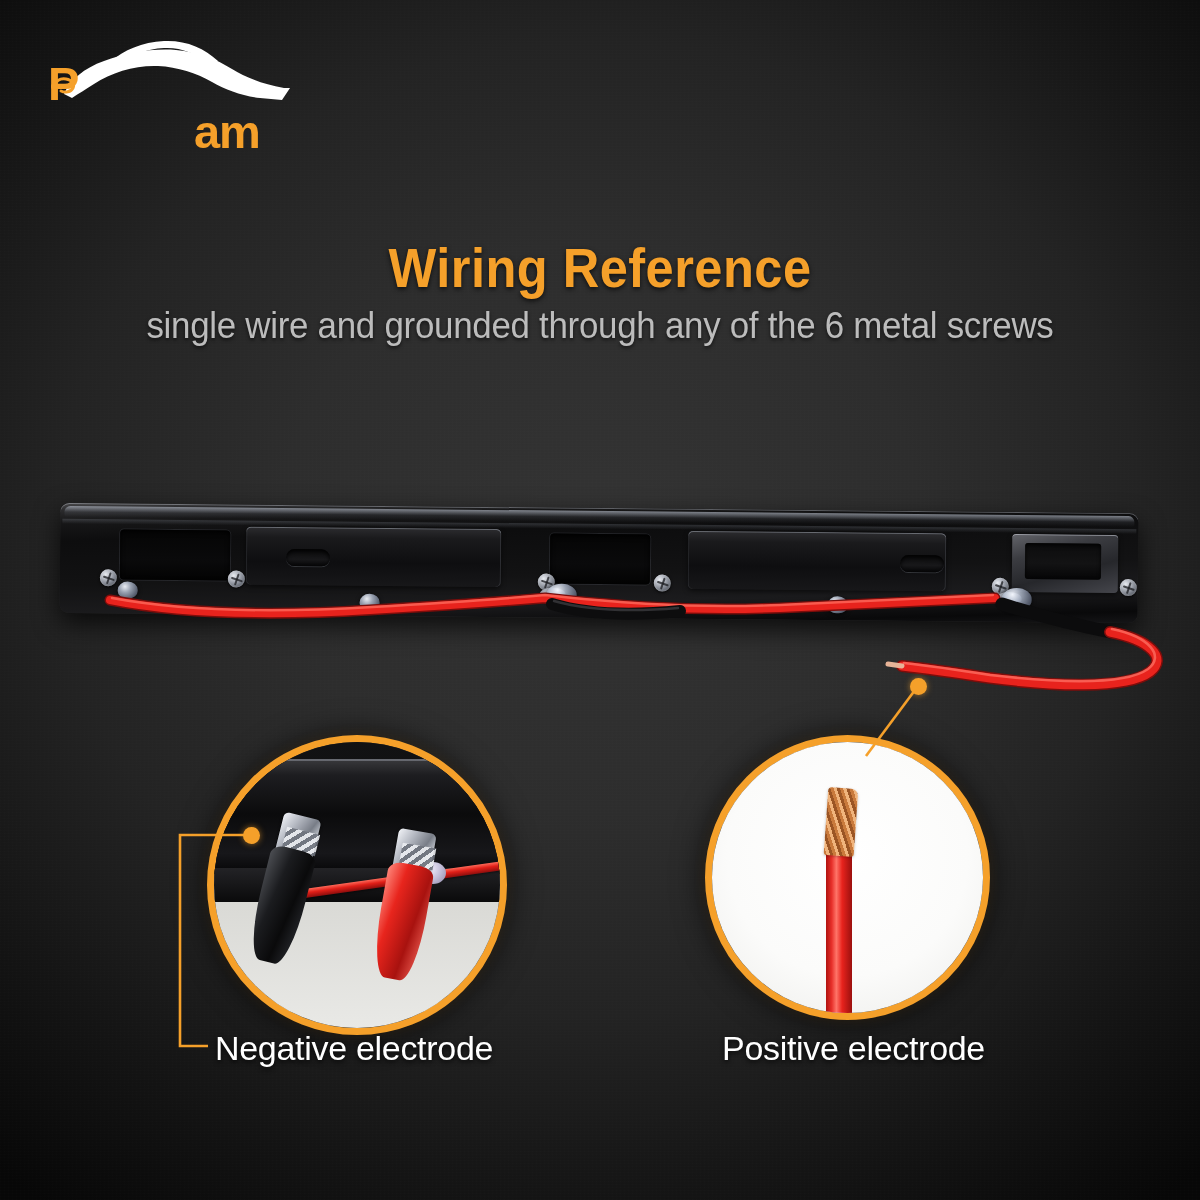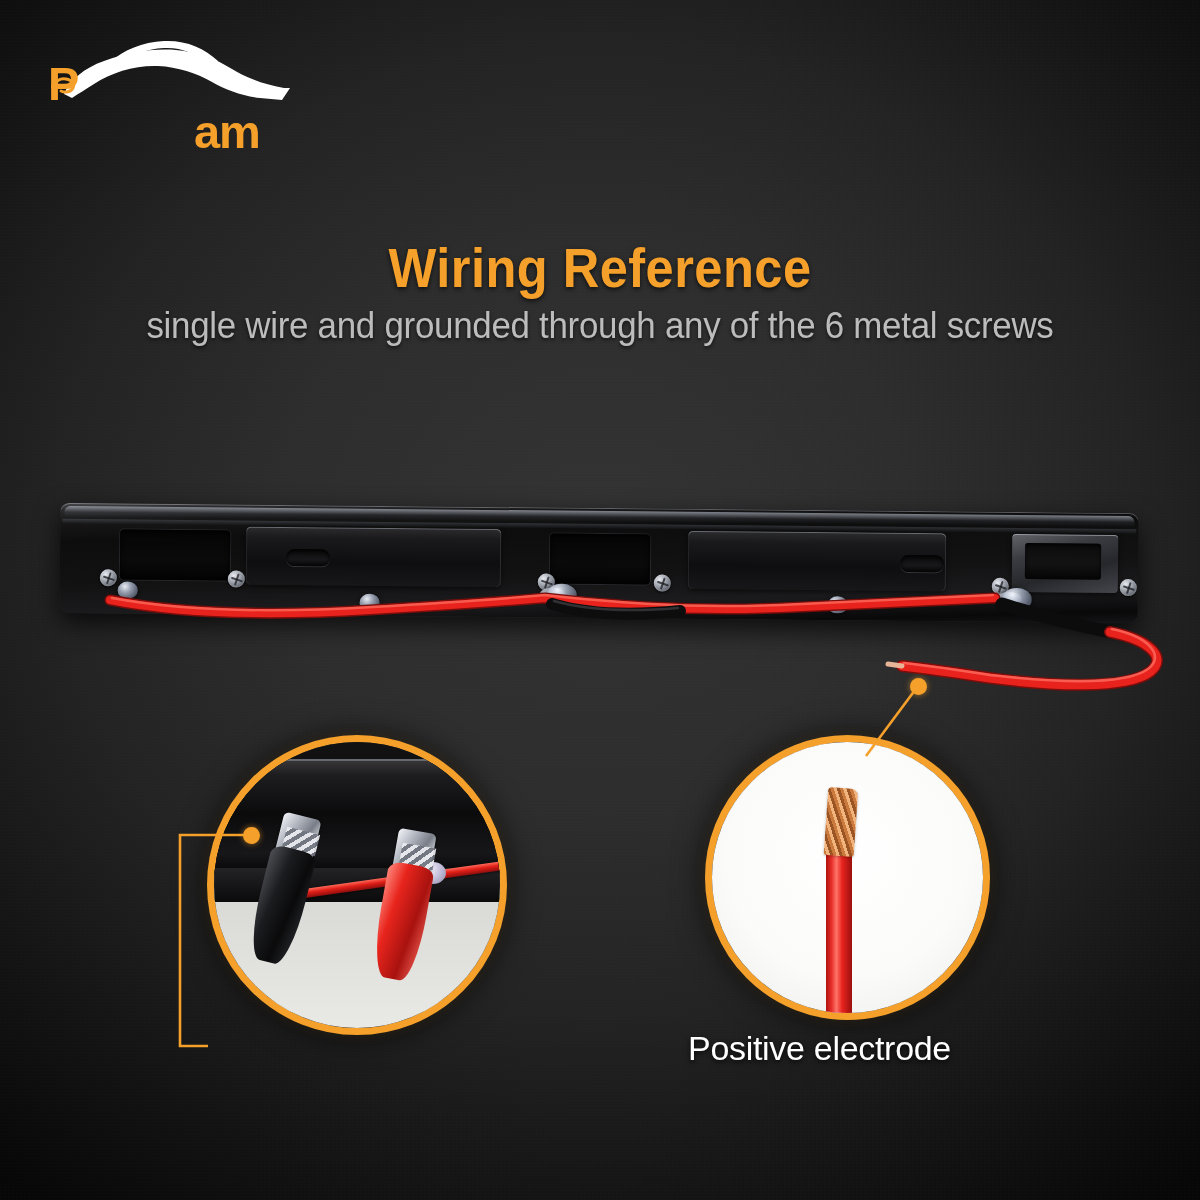--- a/index.html
+++ b/index.html
@@ -214,21 +214,21 @@
   
   .elabel{
     position:absolute;
     font-family:"Liberation Sans", sans-serif;
     font-size:34px; font-weight:400; color:#FFFFFF;
     letter-spacing:-.3px;
     white-space:nowrap;
     text-shadow:0 2px 5px rgba(0,0,0,.8);
   }
   #label-neg{ left:215px; top:1029px; }
-  #label-pos{ left:688px; top:1029px; }
+  #label-pos{ left:722px; top:1029px; }
 </style>
 </head>
 <body>
 
 <div id="stage">
   <div id="noise"></div>
 
   <div id="logo">
     <svg viewBox="0 0 250 86">
 
@@ -349,14 +349,15 @@
   <svg id="connectors" viewBox="0 0 1200 1200">
 
     <path d="M918,686 L866,756" stroke="#F5A02A" stroke-width="2.6" fill="none"></path>
 
     <path d="M248,835 L180,835 L180,1046 L208,1046" stroke="#F5A02A" stroke-width="2.6" fill="none" stroke-linejoin="miter"></path>
   </svg>
 
   <div class="dot" style="left:910px;top:678px;"></div>
   <div class="dot" style="left:243px;top:827px;"></div>
 
+  <div class="elabel" id="label-neg">Negative electrode</div>
   <div class="elabel" id="label-pos">Positive electrode</div>
 </div>
 
 </body></html>

